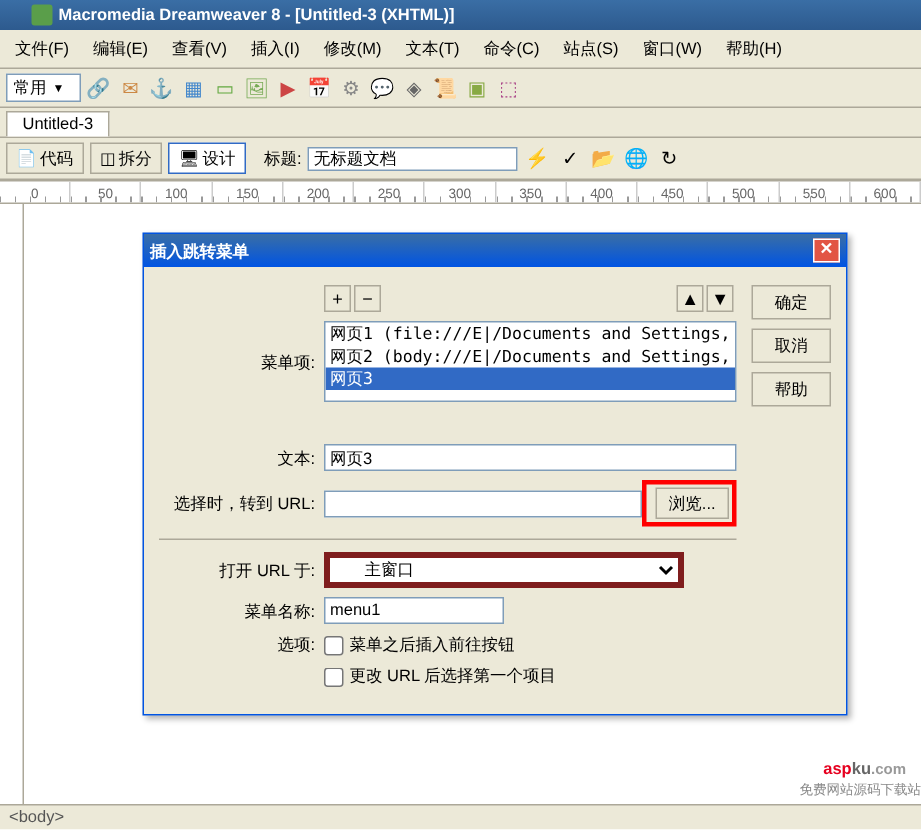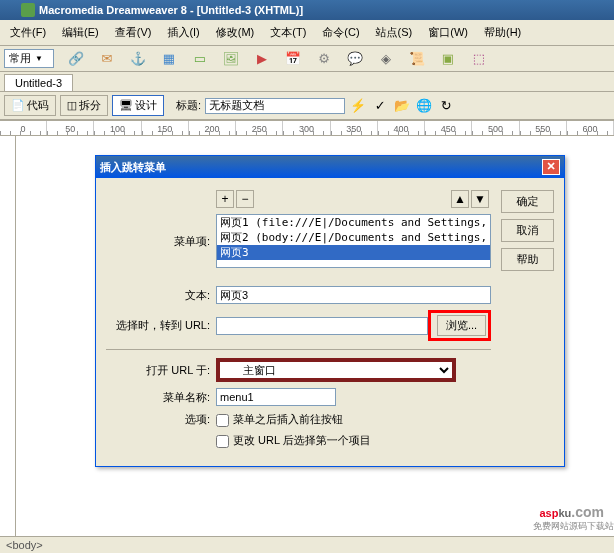--- a/index.html
+++ b/index.html
@@ -2,21 +2,21 @@
 <html><head>
 <meta charset="utf-8">
 <style>
 *{margin:0;padding:0;box-sizing:border-box;font-family:"Microsoft YaHei",Tahoma,sans-serif;font-size:11px}
 body{background:#fff;width:614px;height:553px;position:relative;overflow:hidden}
 .titlebar{background:linear-gradient(#3a6ea5,#2d5a8e);color:#fff;display:flex;align-items:center;padding:2px 21px;height:20px}
 .titlebar-icon{width:14px;height:14px;background:#5a9e4a;border-radius:2px;margin-right:4px}
 .titlebar-text{font-weight:bold}
 .menubar{background:#ece9d8;padding:3px 4px;display:flex;gap:4px;border-bottom:1px solid #aca899}
 .menubar span{padding:2px 6px;cursor:default}
-.toolbar{background:#ece9d8;padding:3px 4px;display:flex;align-items:center;gap:13px;border-bottom:1px solid #aca899}
+.toolbar{background:#ece9d8;padding:3px 4px;display:flex;align-items:center;gap:3px;border-bottom:1px solid #aca899}
 .tb-select{background:#fff;border:1px solid #7f9db9;padding:1px 4px;min-width:50px;display:inline-flex;align-items:center}
 .tb-dd{font-size:8px;margin-left:4px}
 .tb-icon{width:18px;height:18px;border:1px solid transparent;display:inline-flex;align-items:center;justify-content:center;font-size:13px}
 .doc-tab{background:#ece9d8;padding:2px 0 0 4px;border-bottom:1px solid #aca899}
 .doc-tab-item{background:#fff;border:1px solid #aca899;border-bottom:none;padding:2px 10px;display:inline-block}
 .view-bar{background:#ece9d8;padding:3px 4px;display:flex;align-items:center;gap:4px;border-bottom:1px solid #aca899}
 .view-btn{background:#ece9d8;border:1px solid #aca899;padding:2px 6px;display:inline-flex;align-items:center;gap:2px}
 .view-btn.active{background:#fff;border-color:#316ac5}
 .title-input{background:#fff;border:1px solid #7f9db9;padding:1px 3px;width:140px}
 .ruler-h{height:16px;background:#fff;border-top:1px solid #aca899;border-bottom:1px solid #aca899;position:relative;overflow:hidden;display:flex}
@@ -39,21 +39,21 @@
 .dlg-select{background:#fff;border:4px solid #7f1d1d;padding:1px 19px;width:240px}
 .dlg-checkbox{margin-right:4px;vertical-align:middle}
 .browse-btn{background:#ece9d8;border:1px solid #aca899;padding:2px 8px;margin-left:4px}
 .red-box{border:3px solid #ff0000;padding:2px}
 .dlg-sidebar{width:70px;display:flex;flex-direction:column;gap:6px}
 .dlg-btn{background:#ece9d8;border:1px solid #aca899;padding:3px 0;text-align:center;cursor:pointer}
 .dlg-hr{border:none;border-top:1px solid #aca899;margin:8px 0}
 .watermark{position:absolute;right:10px;bottom:30px;font-family:Arial;font-weight:bold;font-size:24px}
 .watermark .asp{color:#e6001f}
 .watermark .ku{color:#666}
-.watermark .com{font-size:14px;color:#999}
+.watermark .com{font-size:10px;color:#999}
 .watermark-sub{position:absolute;right:0;bottom:20px;font-size:9px;color:#888}
 .statusbar{position:absolute;bottom:0;left:0;right:0;background:#ece9d8;border-top:1px solid #aca899;padding:2px 6px;font-size:10px;color:#555}
 </style>
 </head>
 <body>
 
 <div class="titlebar">
   <span class="titlebar-icon"></span>
   <span class="titlebar-text">Macromedia Dreamweaver 8 - [Untitled-3 (XHTML)]</span>
 </div>
@@ -145,21 +145,21 @@
         <span class="mini-btn">▼</span>
       </div>
       <div class="dlg-row">
         <span class="dlg-label">菜单项:</span>
         <div class="dlg-list">
           <div class="dlg-list-item">网页1 (file:///E|/Documents and Settings,</div>
           <div class="dlg-list-item">网页2 (body:///E|/Documents and Settings,</div>
           <div class="dlg-list-item sel">网页3</div>
         </div>
       </div>
-      <div class="dlg-row" style="margin-top:18px">
+      <div class="dlg-row" style="margin-top:28px">
         <span class="dlg-label">文本:</span>
         <input class="dlg-input" value="网页3" style="">
       </div>
       <div class="dlg-row">
         <span class="dlg-label">选择时，转到 URL:</span>
         <input class="dlg-input" style="flex: 1 1 0%;" value="">
         <span class="red-box"><button class="browse-btn">浏览...</button></span>
       </div>
       <hr class="dlg-hr">
       <div class="dlg-row">

